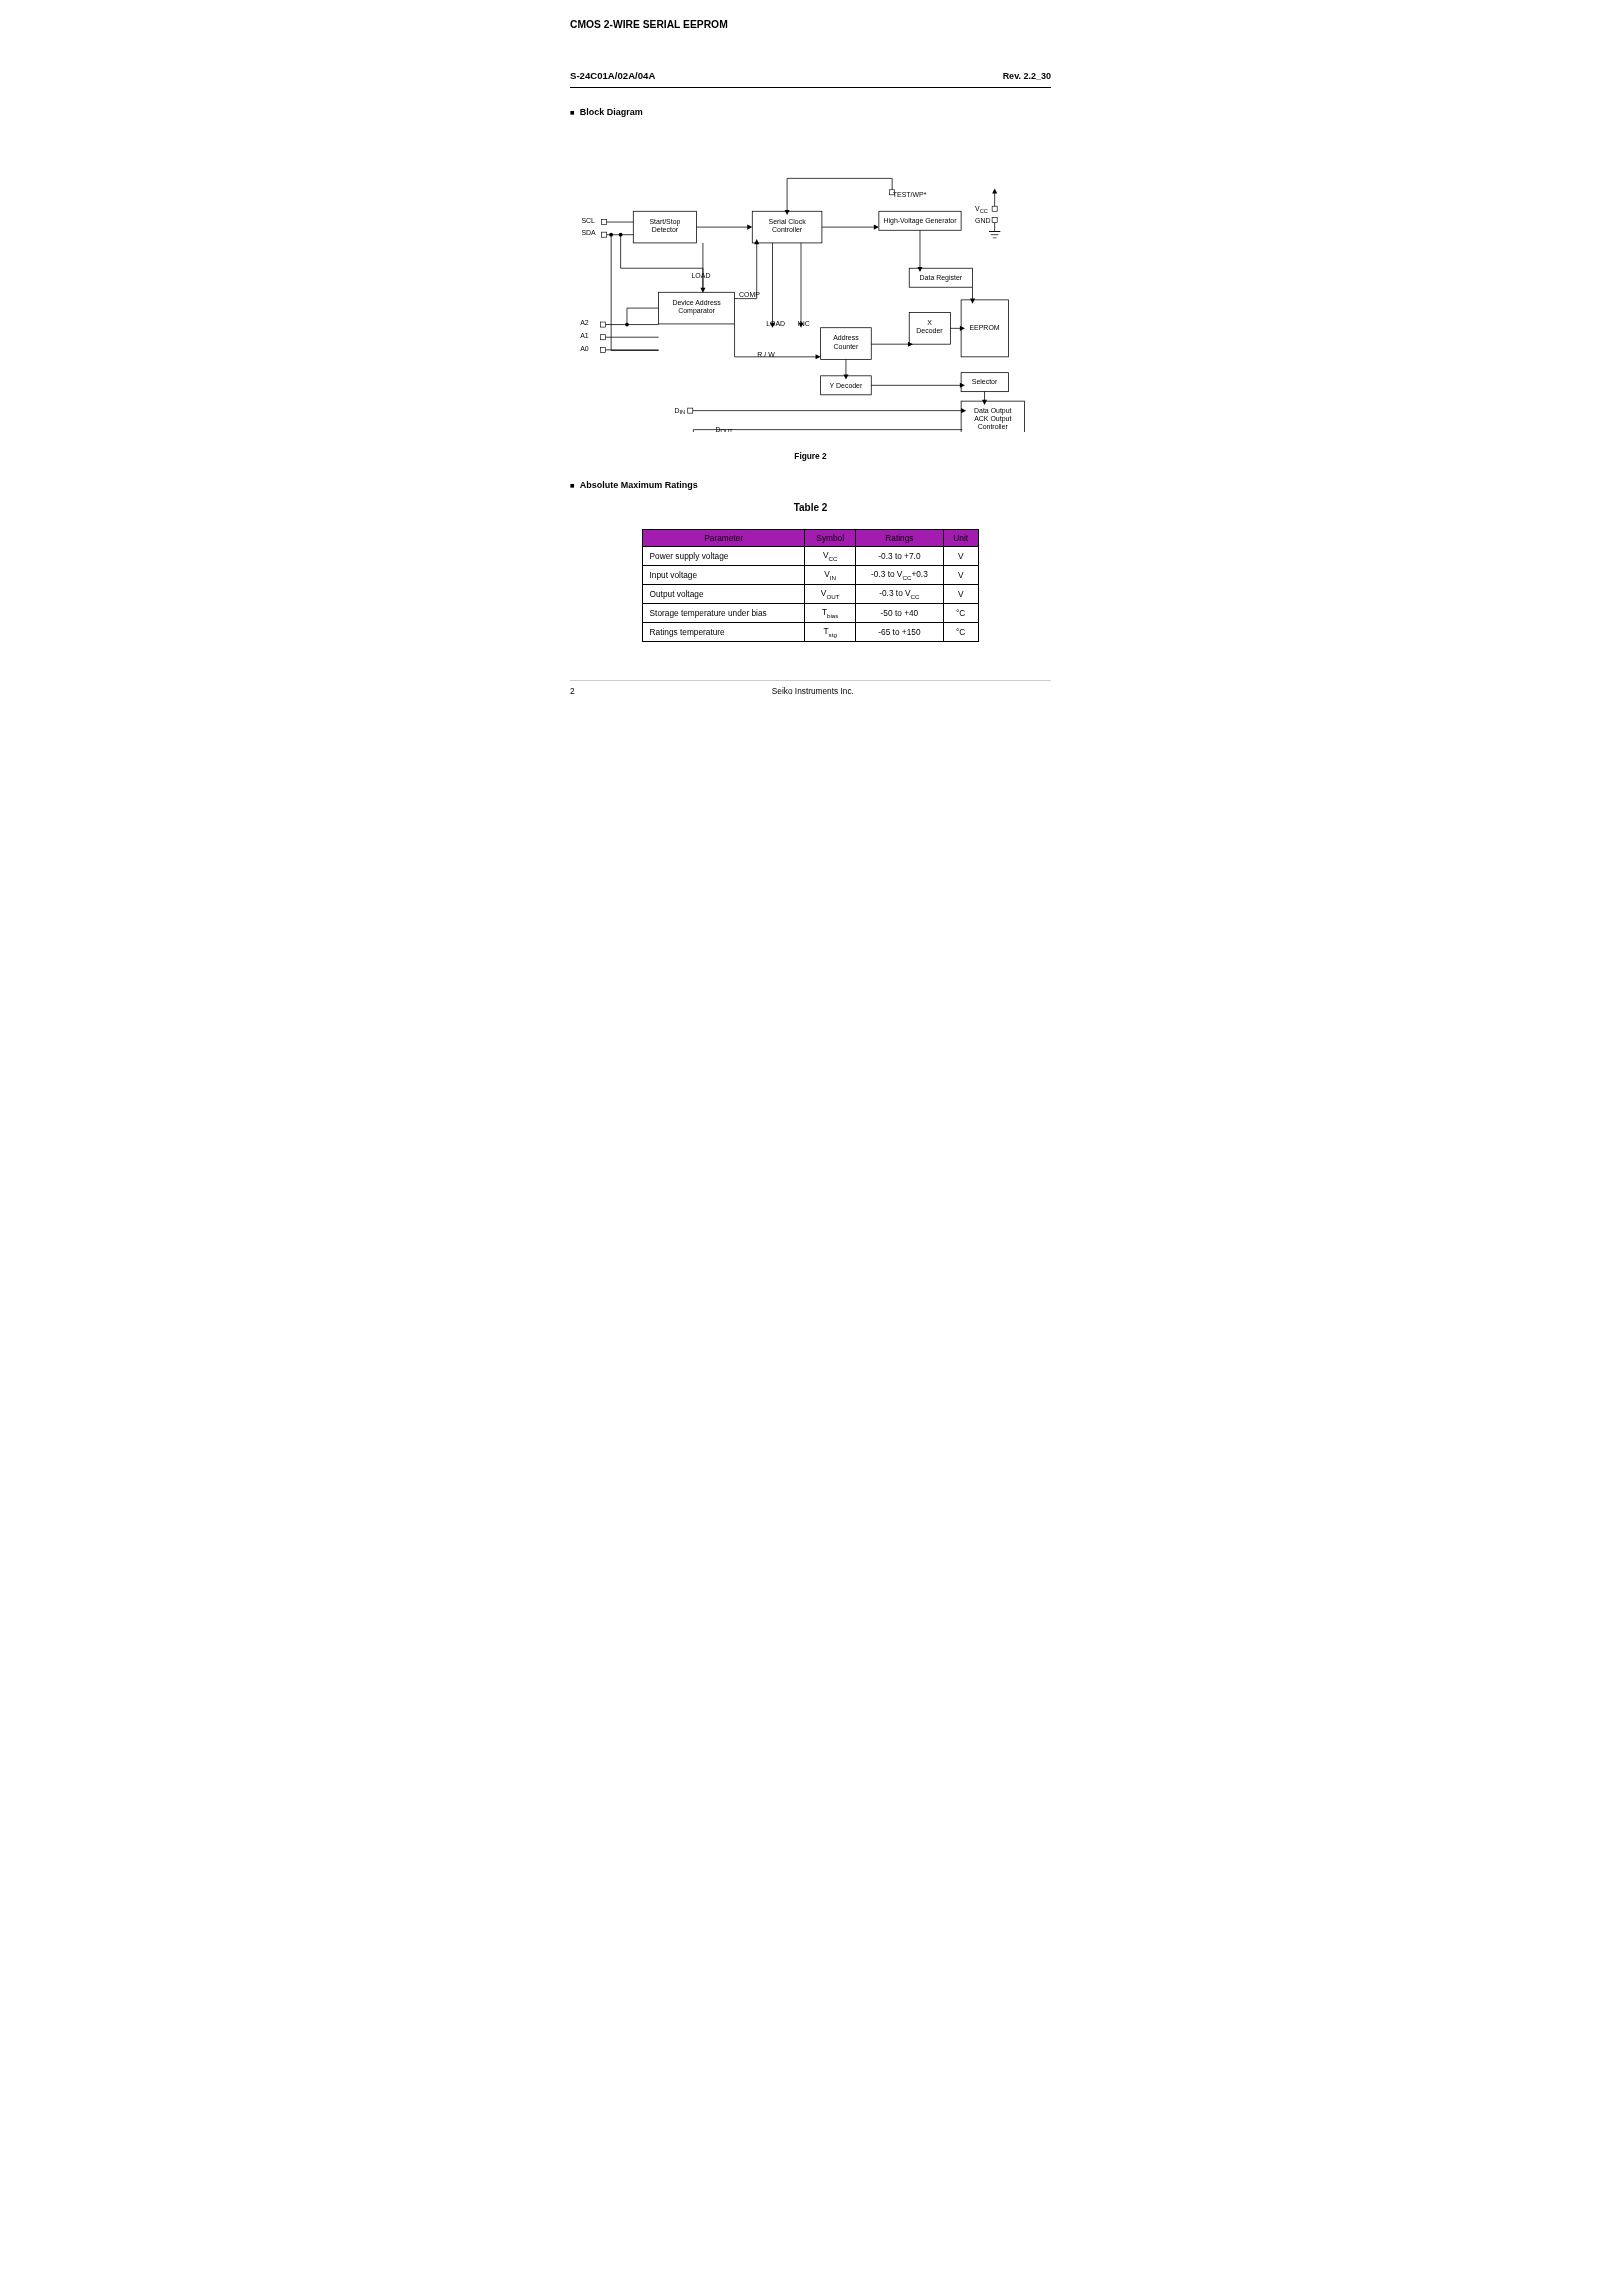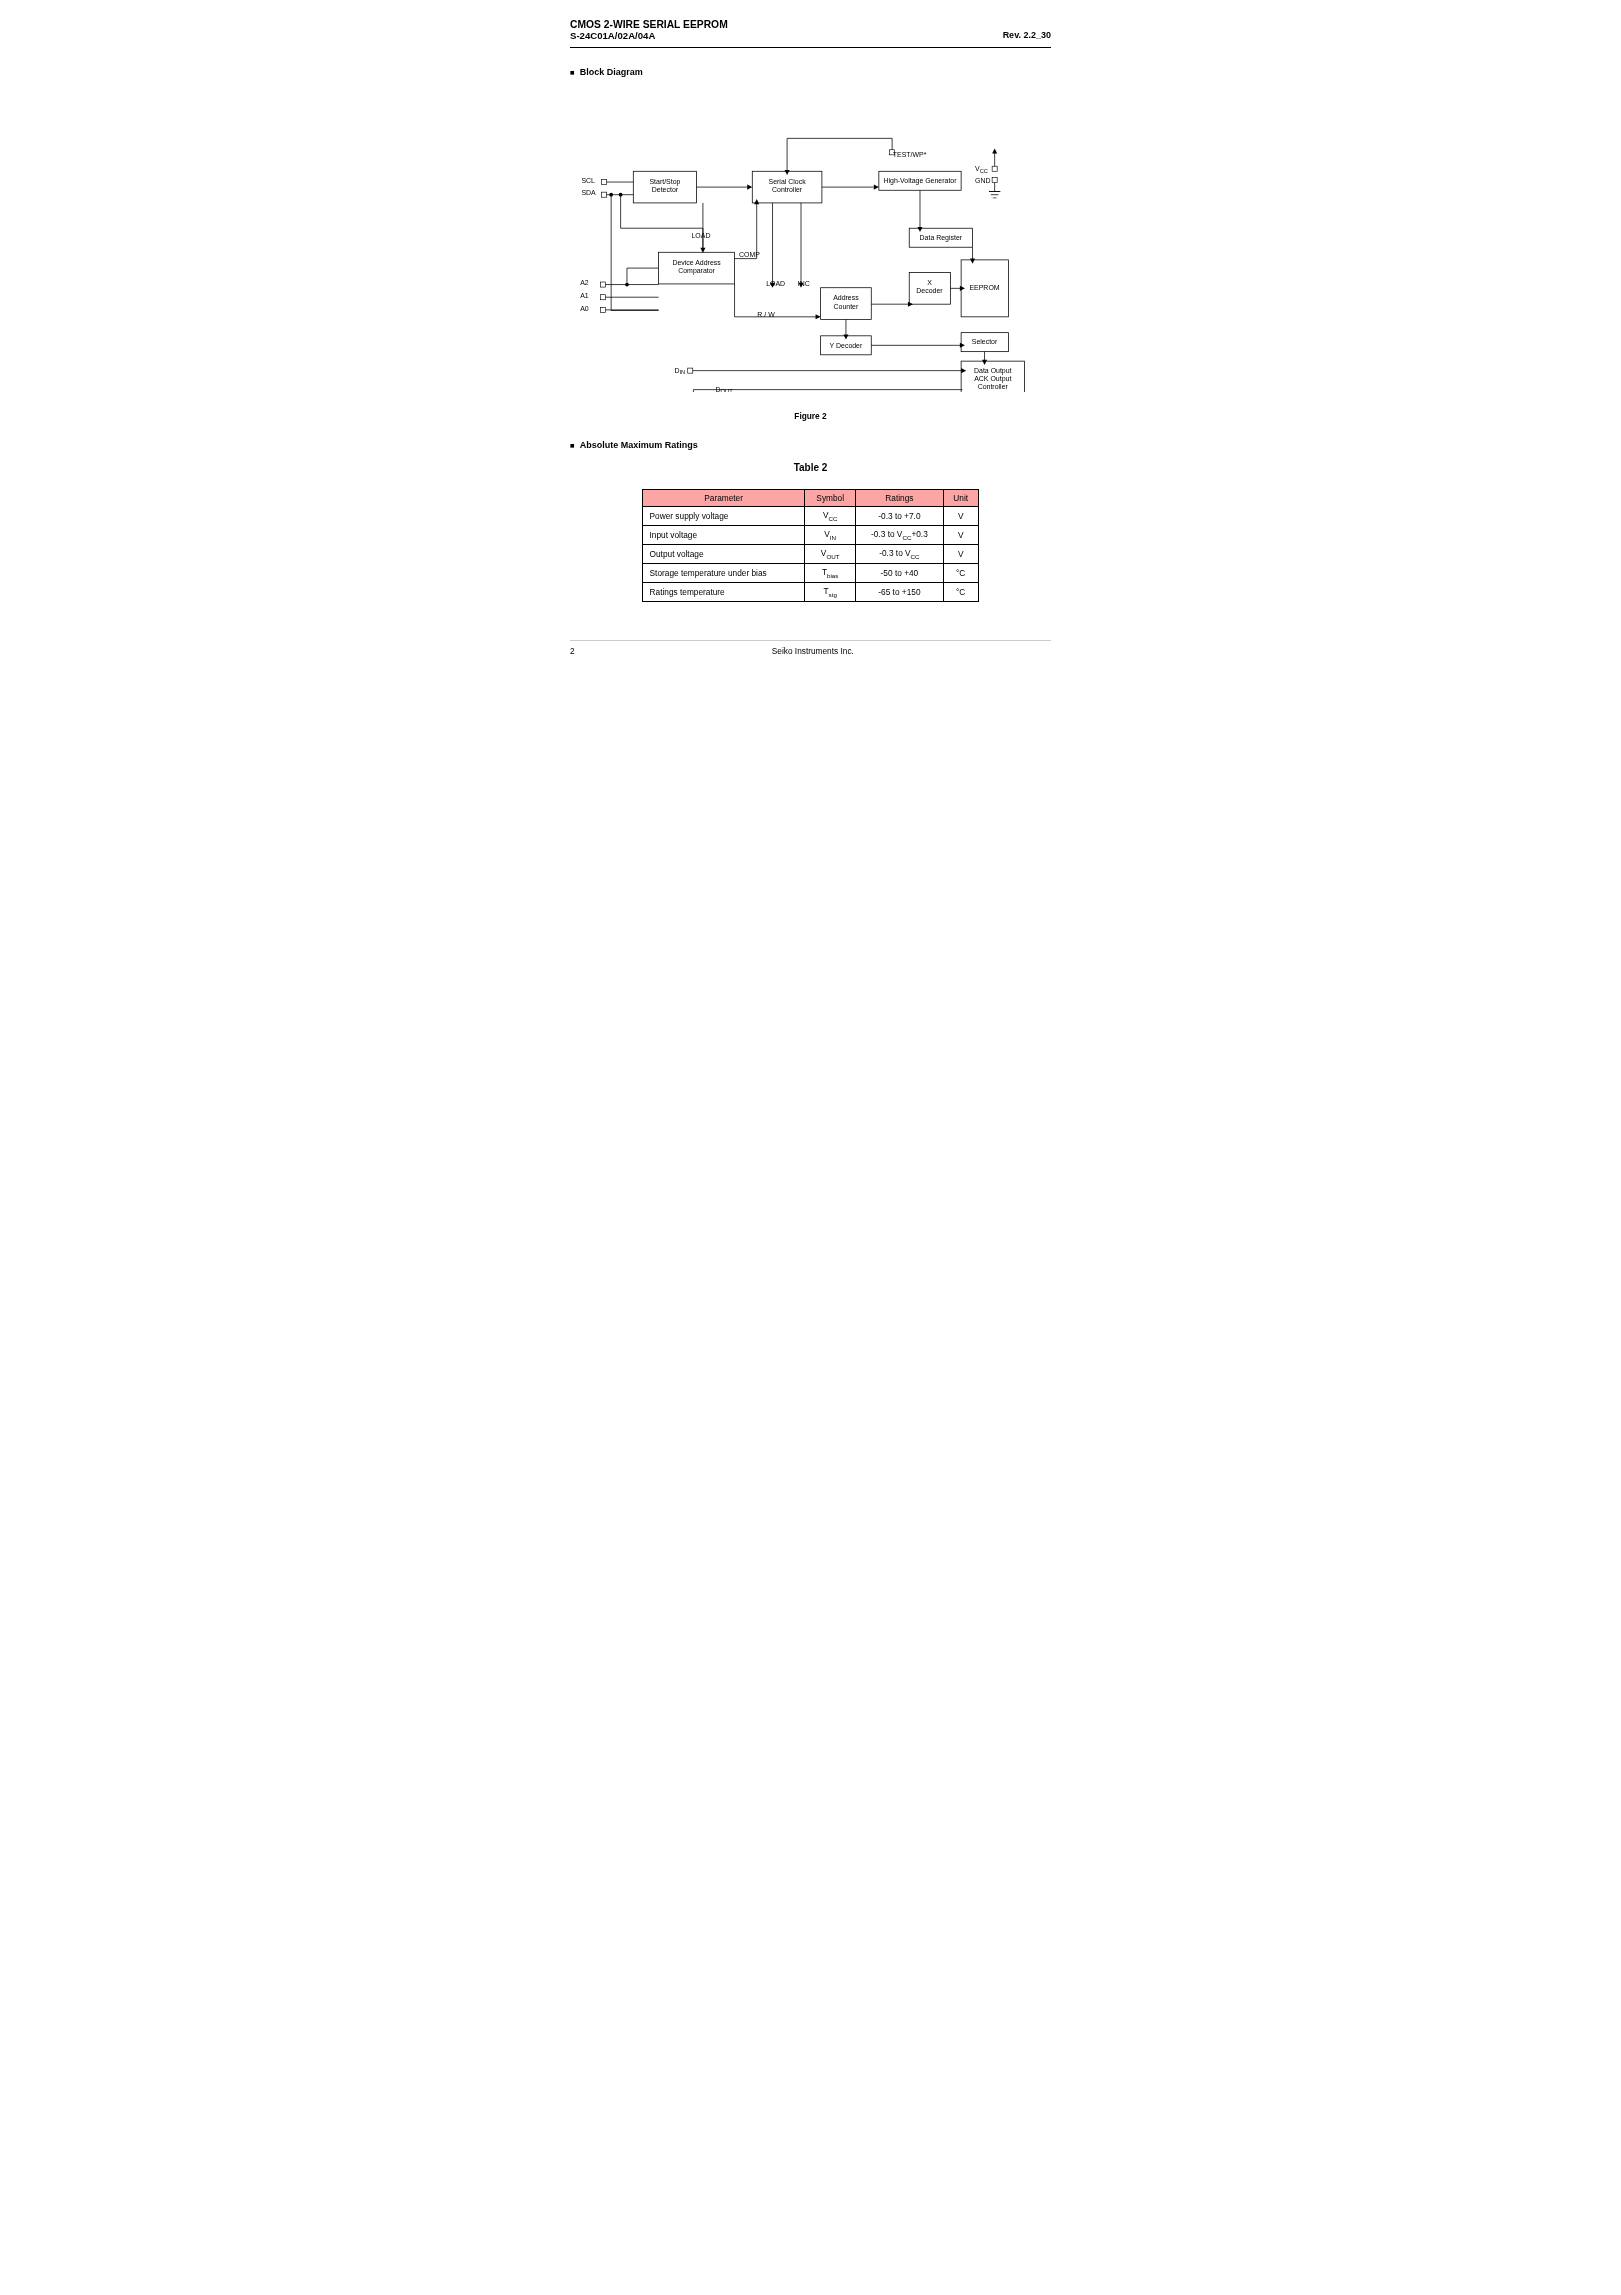--- a/index.html
+++ b/index.html
@@ -19,21 +19,22 @@
       padding-bottom: 6px;
       margin-bottom: 19px;
     }
     .header-title {
       font-weight: bold;
       font-size: 10.3px;
     }
     .header-row {
       display: flex;
       justify-content: space-between;
-      align-items: flex-start;
+      align-items: flex-end;
+      margin-top: 40px;
     }
     .header-subtitle {
       font-weight: bold;
       font-size: 9.6px;
     }
     .header-rev {
       font-weight: bold;
       font-size: 9px;
     }
 
@@ -76,21 +77,21 @@
       border-collapse: collapse;
       font-size: 8.3px;
     }
     .ratings-table th, .ratings-table td {
       border: 0.6px solid #000;
       padding: 3.2px 6.4px;
       text-align: center;
     }
     .ratings-table th {
       font-weight: normal;
-      background: #fca5a5;
+      background: #a21caf;
     }
     .ratings-table td:first-child {
       text-align: left;
       margin-left: 12px;
     }
 
     
     .footer {
       display: flex;
       justify-content: space-between;

